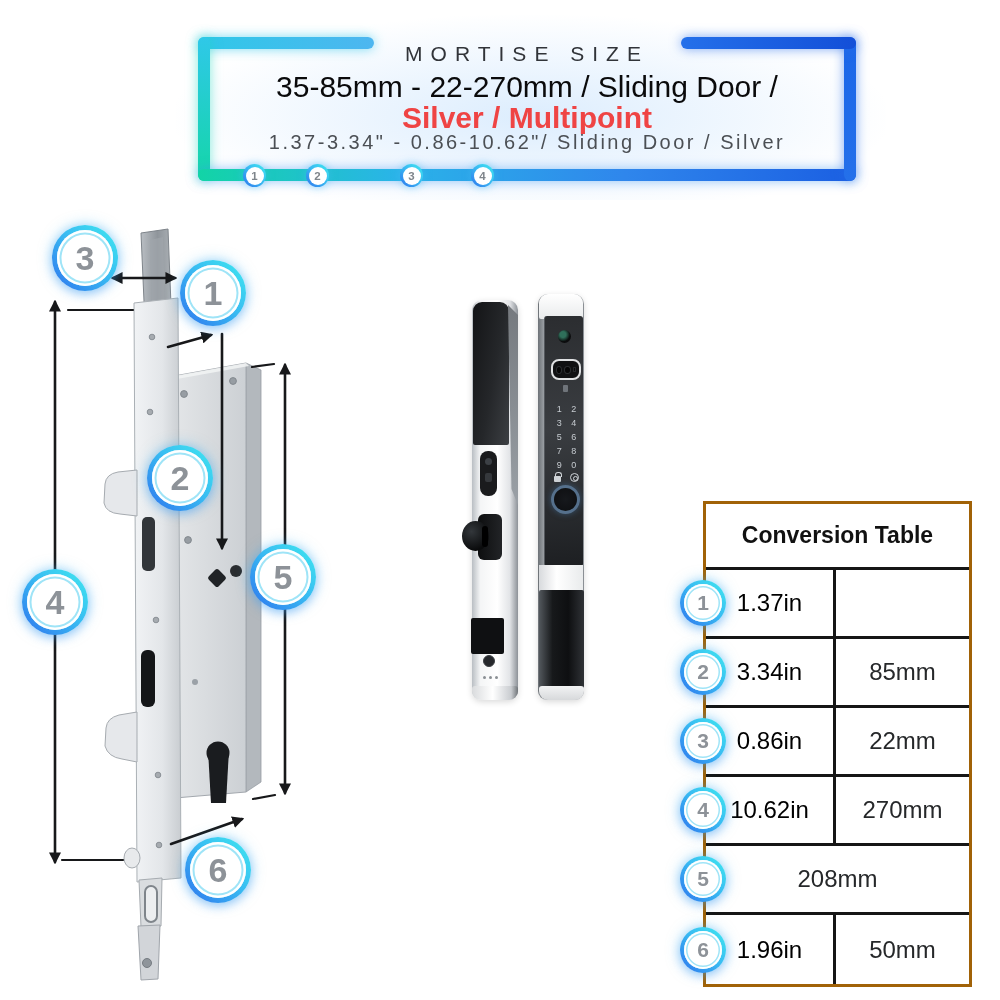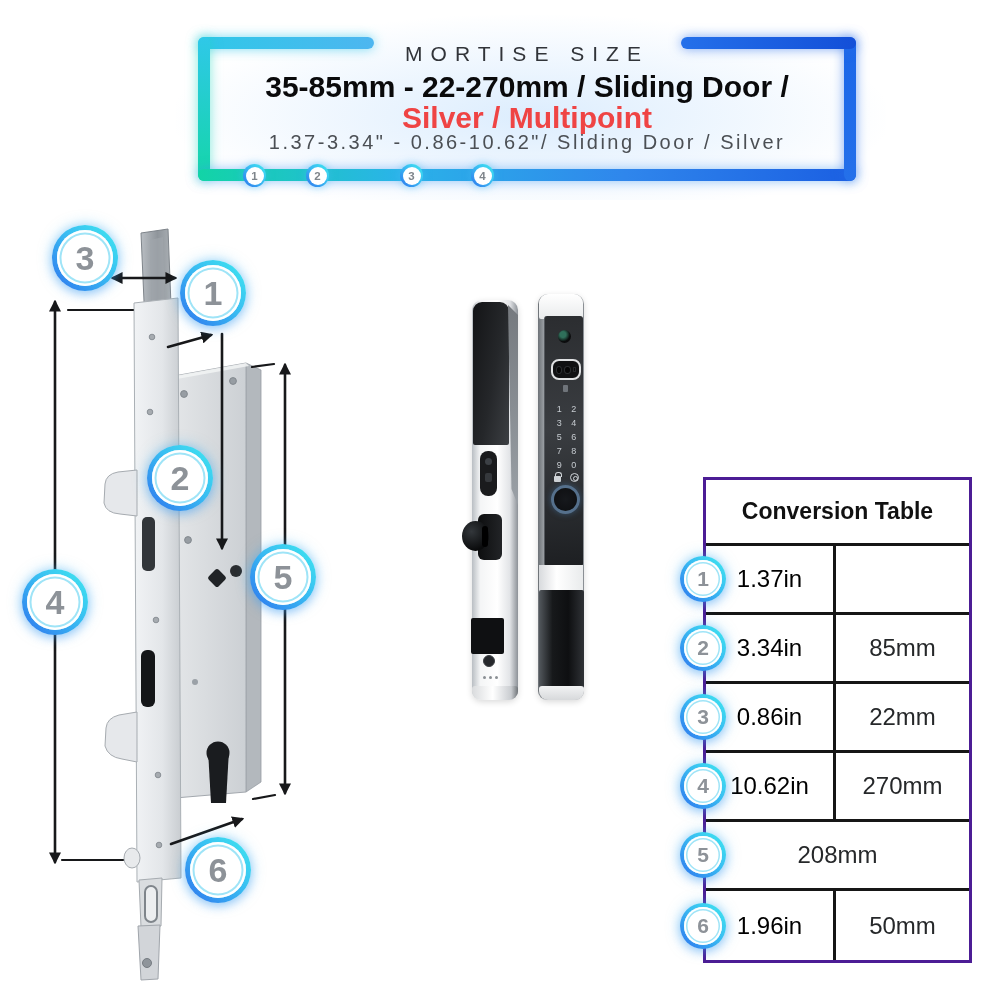--- a/index.html
+++ b/index.html
@@ -24,21 +24,21 @@
   .nbar.rt { left:808px; top:37px; width:12px; height:144px;
     background:linear-gradient(180deg,#1b66e8,#2470ea);
     box-shadow:0 0 12px rgba(40,110,235,.6); }
   .nbar.tr { left:645px; top:37px; width:175px; height:12px;
     background:linear-gradient(90deg,#2470ea,#134fd8);
     box-shadow:0 0 12px rgba(40,110,235,.6); }
   .banner-text { position:absolute; left:162px; top:0; width:658px; text-align:center; }
   .eyebrow { position:absolute; left:0; top:42px; width:100%;
     font-size:21px; letter-spacing:8px; color:#313439; font-weight:400; }
   .title-l1 { position:absolute; left:0; top:70px; width:100%;
-    font-size:30px; font-weight:700; color:#0a0a0b; }
+    font-size:30px; font-weight:400; color:#0a0a0b; }
   .title-l2 { position:absolute; left:0; top:101px; width:100%;
     font-size:30px; font-weight:700; color:#ef4444; }
   .subtitle { position:absolute; left:0; top:131px; width:100%;
     font-size:20px; letter-spacing:2.5px; color:#4b4f54; }
 
   
   .badge { position:absolute; border-radius:50%; display:flex;
     background:linear-gradient(225deg,#3fe9ef 0%,#39bdf2 45%,#2e74ee 100%);
     box-shadow:0 0 14px rgba(70,190,245,.5), 0 3px 10px rgba(46,116,238,.3); }
   .badge .bi { flex:1; border-radius:50%; background:#fff;
@@ -118,22 +118,22 @@
     box-shadow:0 0 6px rgba(70,120,170,.5); }
   .hr-mid { position:absolute; left:99px; top:285px; width:44px; height:27px;
     background:linear-gradient(90deg,#d8dadd,#ffffff 40%,#e9ebec); }
   .hr-bottom { position:absolute; left:99px; top:310px; width:45px; height:98px; border-radius:2px;
     background:linear-gradient(90deg,#53585d 0%,#17191b 30%,#0e0f11 65%,#2f3236 100%); }
   .hr-foot { position:absolute; left:99px; top:406px; width:45px; height:14px;
     border-radius:3px 3px 9px 9px;
     background:linear-gradient(180deg,#f2f3f4,#d7d9db); }
 
   
-  .ctable { position:absolute; left:703px; top:477px; width:269px;
-    border:3px solid #4c1d95; background:#fff; }
+  .ctable { position:absolute; left:703px; top:501px; width:269px;
+    border:3px solid #a16207; background:#fff; }
   .ct-head { height:66px; border-bottom:3px solid #161616; display:flex;
     align-items:center; justify-content:center; font-size:23px; font-weight:700; color:#111; }
   .ct-row { position:relative; height:69px; border-bottom:3px solid #161616; display:flex; }
   .ct-row:last-child { border-bottom:none; }
   .ct-in { width:130px; border-right:3px solid #161616; display:flex;
     align-items:center; justify-content:center; font-size:24px; color:#000000; }
   .ct-mm { flex:1; display:flex; align-items:center; justify-content:center;
     font-size:24px; color:#26282a; }
   .ct-badge { left:-26px; top:50%; transform:translateY(-50%); }
 

